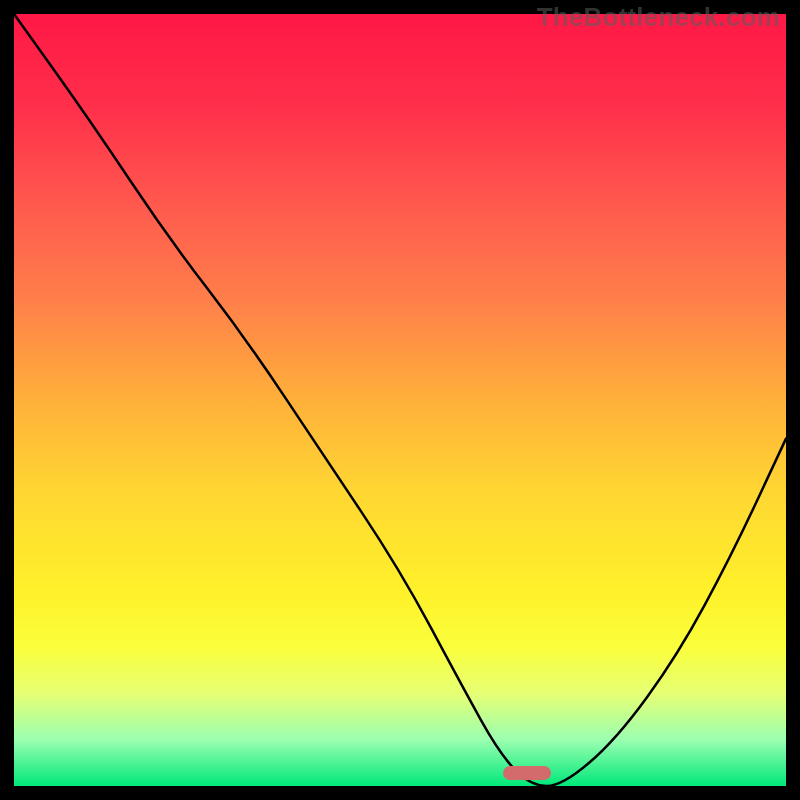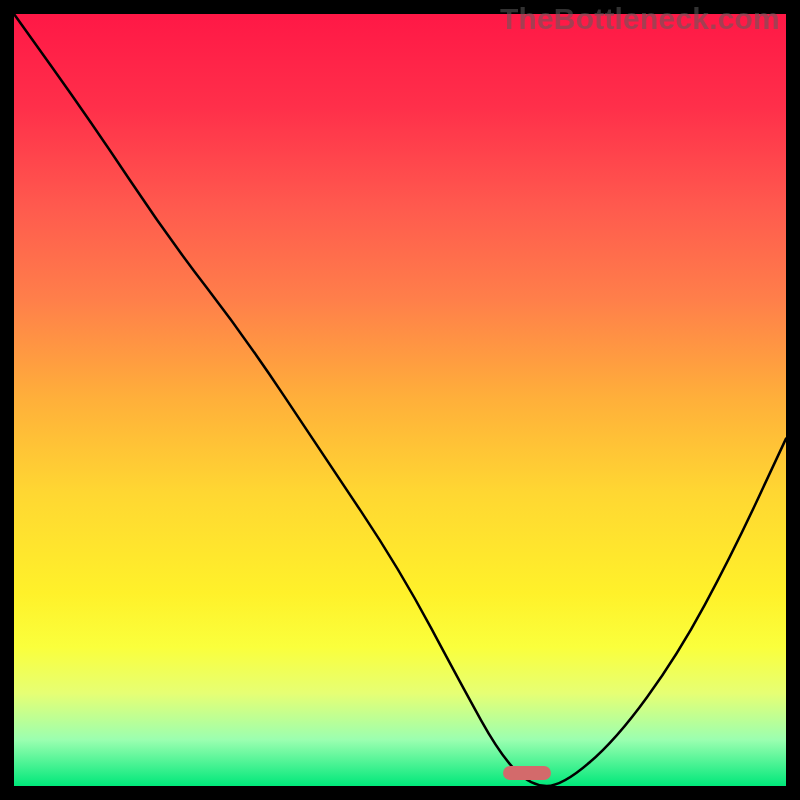--- a/index.html
+++ b/index.html
@@ -39,21 +39,21 @@
       #e6ff74 88%,
       #9bffb0 94%,
       #00e87a 100%
     );
   }
   .watermark {
     position: absolute;
     top: 2px;
     right: 20px;
     font-family: Arial, Helvetica, sans-serif;
-    font-size: 30px;
+    font-size: 26px;
     font-weight: 600;
     color: #5c5c5c;
     opacity: 0.55;
     letter-spacing: 0.2px;
   }
   svg.curve {
     position: absolute;
     left: 14px;
     top: 14px;
     width: 772px;

